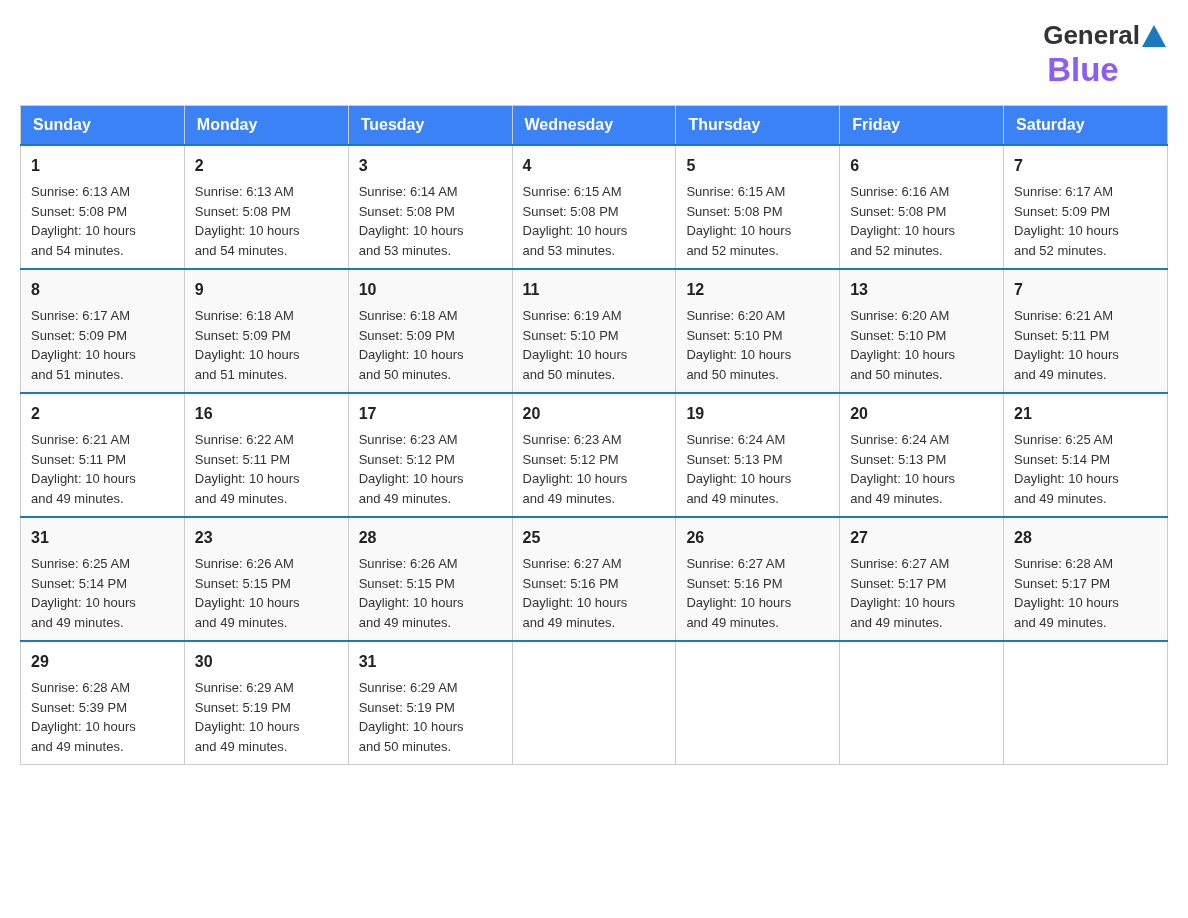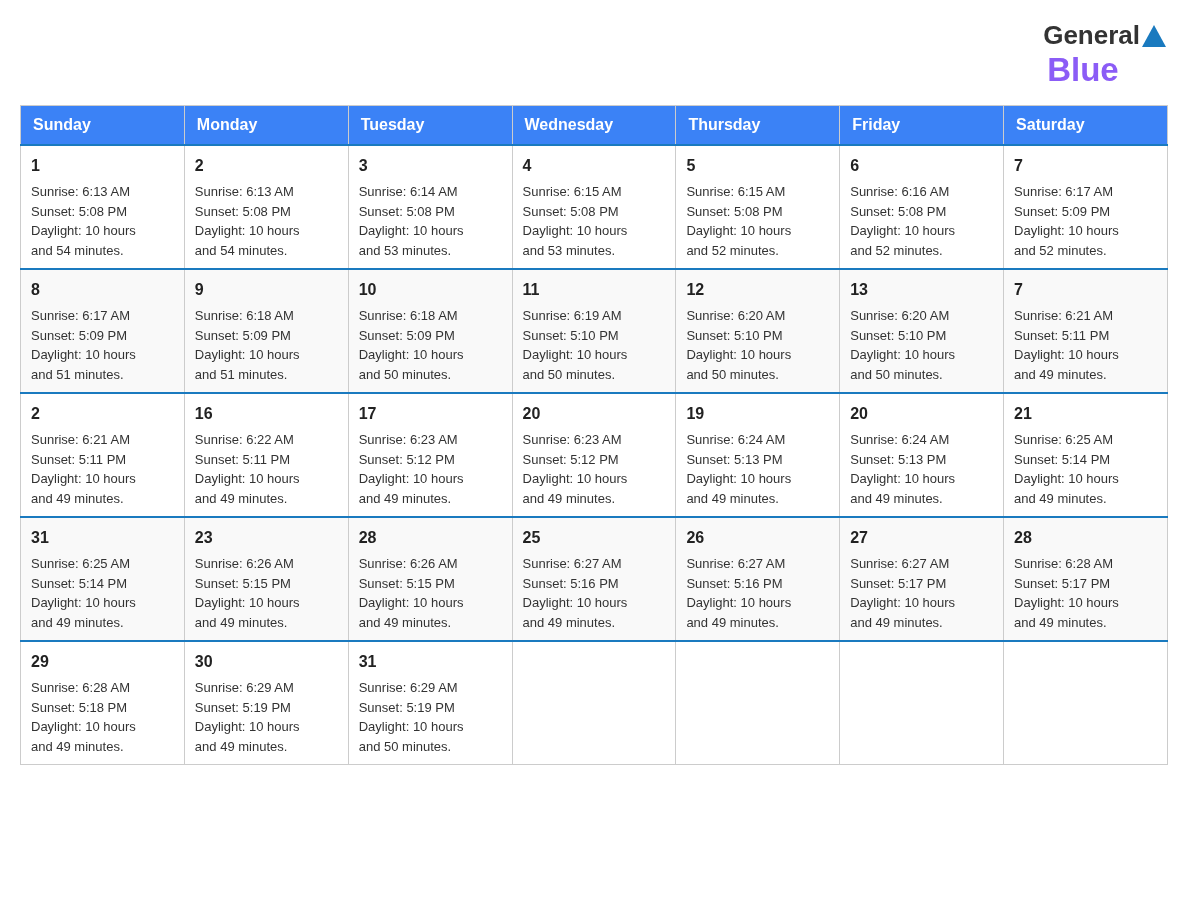--- a/index.html
+++ b/index.html
@@ -335,21 +335,21 @@
         <span>Sunrise: 6:28 AM</span><br>
         <span>Sunset: 5:17 PM</span><br>
         <span>Daylight: 10 hours</span><br>
         <span>and 49 minutes.</span>
       </td>
       </tr>
       <tr class="week-row">
         <td>
         <span class="day-number">29</span>
         <span>Sunrise: 6:28 AM</span><br>
-        <span>Sunset: 5:18 PM</span><br>
+        <span>Sunset: 5:39 PM</span><br>
         <span>Daylight: 10 hours</span><br>
         <span>and 49 minutes.</span>
       </td>
         <td>
         <span class="day-number">30</span>
         <span>Sunrise: 6:29 AM</span><br>
         <span>Sunset: 5:19 PM</span><br>
         <span>Daylight: 10 hours</span><br>
         <span>and 49 minutes.</span>
       </td>

